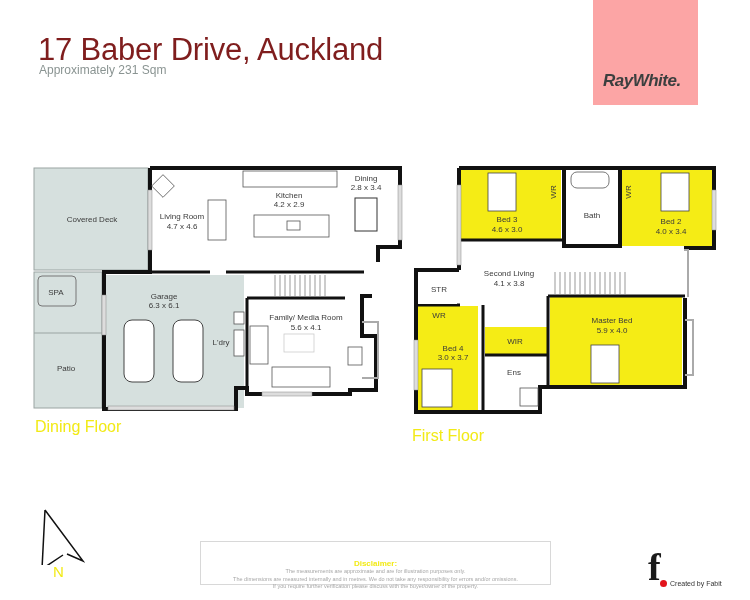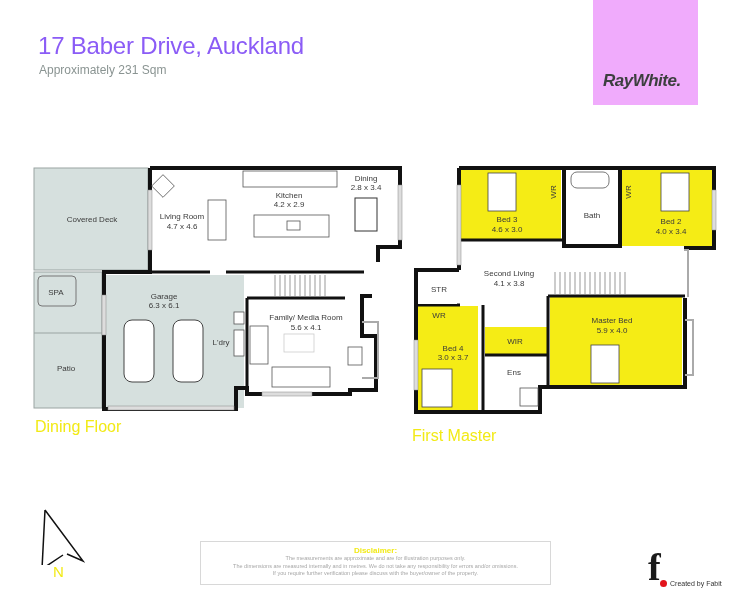--- a/index.html
+++ b/index.html
@@ -1,25 +1,25 @@
 <!DOCTYPE html>
 <html><head>
 <meta charset="utf-8">
 <style>
   html, body { margin:0; padding:0; background:#ffffff; }
   body { width:750px; height:600px; position:relative; overflow:hidden; font-family:"Liberation Sans", sans-serif; }
-  .title { position:absolute; left:38px; top:32px; font-size:24px; color:#8b5cf6; letter-spacing:-0.2px; }
+  .title { position:absolute; left:38px; top:32px; font-size:31px; color:#7f1d1d; letter-spacing:-0.2px; }
   .subtitle { position:absolute; left:39px; top:63px; font-size:12px; color:#8a9492; }
-  .brand { position:absolute; left:593px; top:0; width:105px; height:105px; background:#f0abfc; }
+  .brand { position:absolute; left:593px; top:0; width:105px; height:105px; background:#fca5a5; }
   .brand-text { position:absolute; left:10px; bottom:14px; font-size:17px; font-weight:bold; font-style:italic; color:#3c3f3f; letter-spacing:-0.5px; }
   .floor-label { position:absolute; font-size:16px; color:#f2ea16; }
   .plan { position:absolute; left:0; top:0; width:750px; height:600px; }
   .room-label { font-family:"Liberation Sans", sans-serif; font-size:8px; fill:#3a3a3a; text-anchor:middle; }
   .disclaimer { position:absolute; left:200px; top:541px; width:349px; height:42px; border:1px solid #d8d8d8; text-align:center; }
-  .disc-title { font-size:8px; font-weight:bold; color:#f2ea16; margin-top:4px; }
+  .disc-title { font-size:8px; font-weight:bold; color:#f2ea16; margin-top:17px; }
   .disc-line { font-size:5.5px; color:#a7a7a7; line-height:7.5px; }
   .fabit { position:absolute; left:648px; top:548px; }
   .fabit-f { position:absolute; left:0; top:0; font-family:"Liberation Serif", serif; font-size:38px; font-weight:bold; color:#1a1a1a; line-height:38px; }
   .fabit-dot { position:absolute; left:12px; top:32px; width:7px; height:7px; border-radius:50%; background:#e2141b; }
   .fabit-text { position:absolute; left:22px; top:32px; font-size:7px; color:#333; white-space:nowrap; }
   .north { position:absolute; left:35px; top:505px; }
   .north-label { position:absolute; left:53px; top:563px; font-size:15px; color:#f2ea16; }
 </style>
 </head>
 <body>
@@ -165,21 +165,21 @@
     <text class="room-label" x="453" y="351">Bed 4</text>
     <text class="room-label" x="453" y="360">3.0 x 3.7</text>
     <text class="room-label" x="515" y="344">WIR</text>
     <text class="room-label" x="514" y="375">Ens</text>
     <text class="room-label" x="612" y="323">Master Bed</text>
     <text class="room-label" x="612" y="333">5.9 x 4.0</text>
   </g>
 </svg>
 
 <div class="floor-label" style="left:35px; top:418px;">Dining Floor</div>
-<div class="floor-label" style="left:412px; top:427px;">First Master</div>
+<div class="floor-label" style="left:412px; top:427px;">First Floor</div>
 
 <svg class="north" width="50" height="60" viewBox="0 0 50 60" xmlns="http://www.w3.org/2000/svg">
   <path d="M10 5 L48 56 L32 49 M28 50 L7 64 L10 5" fill="none" stroke="#111" stroke-width="1.5"></path>
 </svg>
 <div class="north-label">N</div>
 
 <div class="disclaimer">
   <div class="disc-title">Disclaimer:</div>
   <div class="disc-line">The measurements are approximate and are for illustration purposes only.</div>
   <div class="disc-line">The dimensions are measured internally and in metres. We do not take any responsibility for errors and/or omissions.</div>

